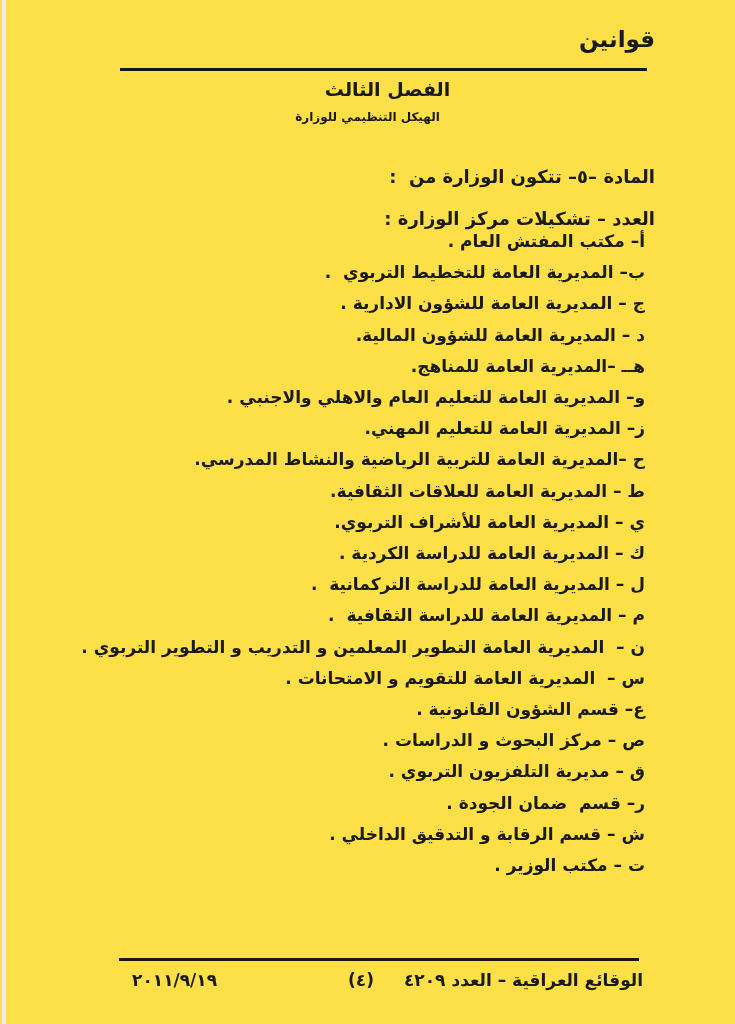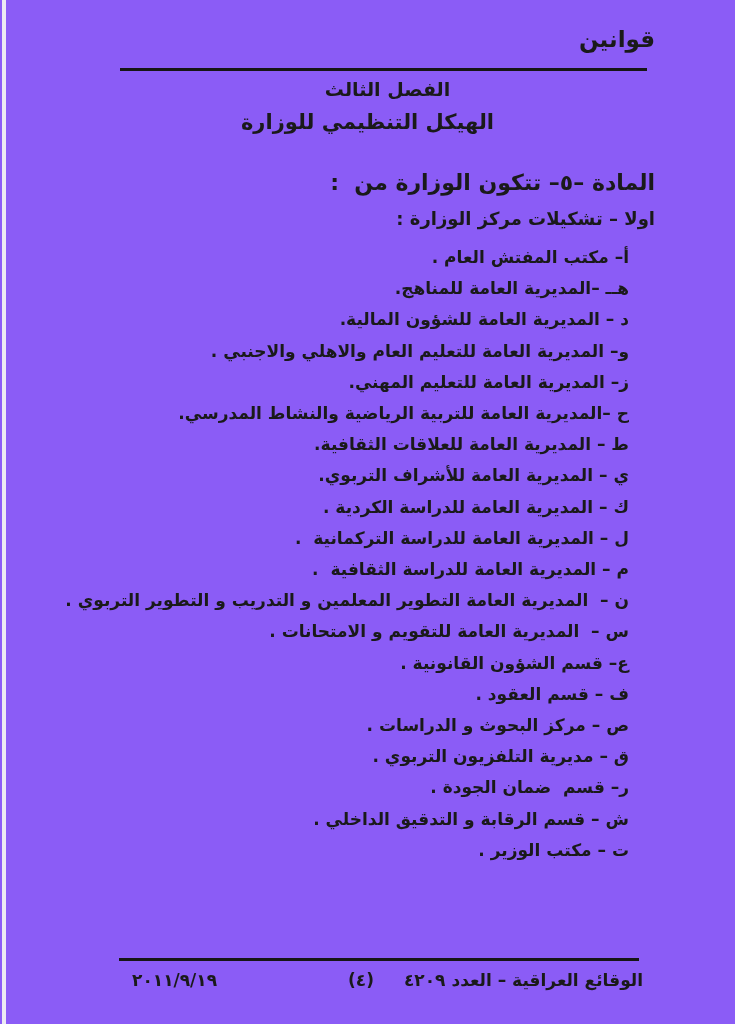--- a/index.html
+++ b/index.html
@@ -4,21 +4,21 @@
 <style>
   html, body {
     margin: 0;
     padding: 0;
     background: #ffffff;
   }
   .page {
     position: relative;
     width: 735px;
     height: 1024px;
-    background: #8b5cf6;
+    background: #fde047;
     overflow: hidden;
     direction: rtl;
     font-family: "DejaVu Sans", sans-serif;
     font-weight: bold;
     color: #1a1a1a;
   }
   
   .scan-edge {
     position: absolute;
     left: 2px;
@@ -55,44 +55,44 @@
     margin: 0;
     white-space: pre-wrap;
     padding-left: 20px;
   }
   .doc-title {
     position: absolute;
     top: 110px;
     left: 0;
     width: 100%;
     text-align: center;
-    font-size: 21px;
+    font-size: 12px;
     margin: 0;
     white-space: pre-wrap;
   }
   .article-line {
     position: absolute;
     top: 148px;
     right: 80px;
-    font-size: 22px;
+    font-size: 18px;
     white-space: pre-wrap;
   }
   .clause-line {
     position: absolute;
     top: 190px;
     right: 80px;
     font-size: 18px;
     white-space: pre-wrap;
   }
   .doc-list {
     position: absolute;
     top: 226px;
     right: 90px;
     left: 40px;
-    margin: 16px;
+    margin: 0;
     padding: 0;
     list-style: none;
     font-size: 17px;
   }
   .doc-list li {
     line-height: 31.2px;
     white-space: pre-wrap;
   }
   .rule-footer {
     top: 958px;
@@ -141,38 +141,39 @@
   <div class="section-label">قوانين</div>
 
   <div class="rule rule-header"></div>
 
   <h1 class="chapter-title">الفصل الثالث</h1>
 
   <h2 class="doc-title">الهيكل التنظيمي للوزارة</h2>
 
   <p class="article-line">المادة –٥– تتكون الوزارة من  :</p>
 
-  <p class="clause-line">اولا – تشكيلات مركز الوزارة :</p>
+  <p class="clause-line">العدد – تشكيلات مركز الوزارة :</p>
 
   <ul class="doc-list">
     <li>أ– مكتب المفتش العام .</li>
+    <li>ب– المديرية العامة للتخطيط التربوي  .</li>
+    <li>ج – المديرية العامة للشؤون الادارية .</li>
+    <li>د – المديرية العامة للشؤون المالية.</li>
     <li>هــ –المديرية العامة للمناهج.</li>
-    <li>د – المديرية العامة للشؤون المالية.</li>
     <li>و– المديرية العامة للتعليم العام والاهلي والاجنبي .</li>
     <li>ز– المديرية العامة للتعليم المهني.</li>
     <li>ح –المديرية العامة للتربية الرياضية والنشاط المدرسي.</li>
     <li>ط – المديرية العامة للعلاقات الثقافية.</li>
     <li>ي – المديرية العامة للأشراف التربوي.</li>
     <li>ك – المديرية العامة للدراسة الكردية .</li>
     <li>ل – المديرية العامة للدراسة التركمانية  .</li>
     <li>م – المديرية العامة للدراسة الثقافية  .</li>
     <li>ن –  المديرية العامة التطوير المعلمين و التدريب و التطوير التربوي .</li>
     <li>س –  المديرية العامة للتقويم و الامتحانات .</li>
     <li>ع– قسم الشؤون القانونية .</li>
-    <li>ف – قسم العقود .</li>
     <li>ص – مركز البحوث و الدراسات .</li>
     <li>ق – مديرية التلفزيون التربوي .</li>
     <li>ر– قسم  ضمان الجودة .</li>
     <li>ش – قسم الرقابة و التدقيق الداخلي .</li>
     <li>ت – مكتب الوزير .</li>
   </ul>
 
   <div class="rule rule-footer"></div>
 
   <div class="footer-row">

